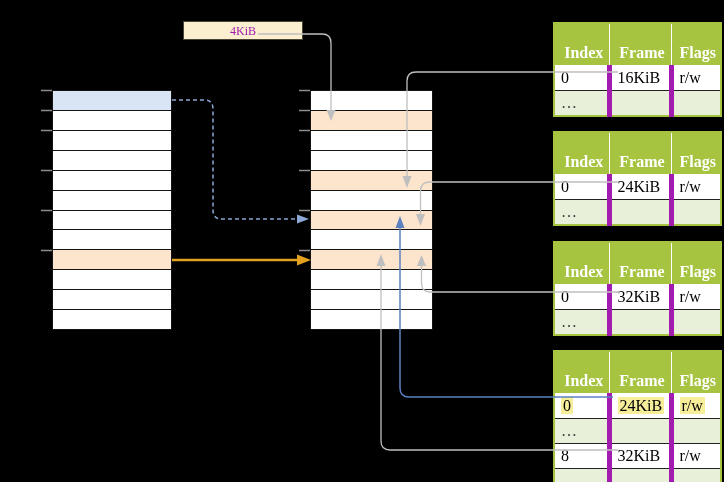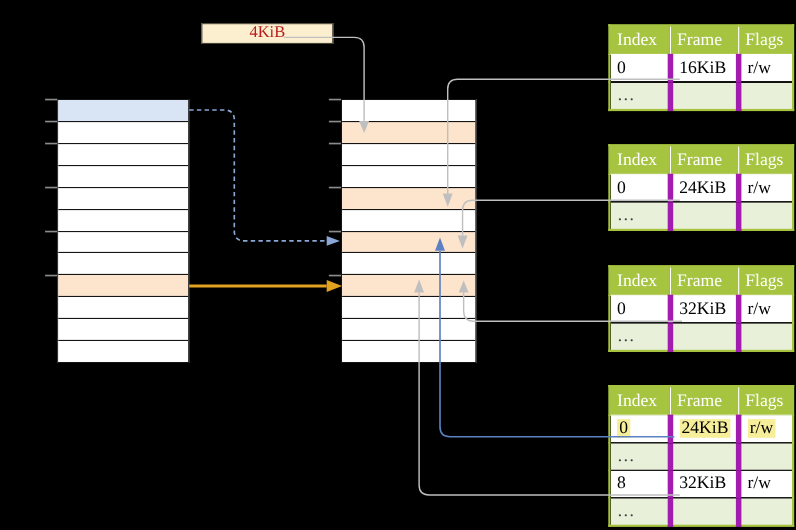--- a/index.html
+++ b/index.html
@@ -17,34 +17,34 @@
   #vm{left:52px;top:90px;width:120px;height:240px;}
   #pm{left:310px;top:90px;width:123px;height:240px;}
   .mem-row{flex:1;background:var(--row-white,#fff);border-top:1px solid var(--table-border,#141414);}
   .mem-row:first-child{border-top:none;}
   .mem-row.blue{background:var(--row-blue,#d9e4f5);}
   .mem-row.orange{background:var(--row-orange,#fde4cc);}
   
   #pagesize{
     position:absolute;left:183px;top:21px;width:120px;height:19px;
     background:var(--box-cream,#fcefd0);border:1px solid #4a4436;box-sizing:border-box;
-    display:flex;align-items:flex-start;justify-content:center;
-    font-size:15px;color:#b91c1c;
+    display:flex;align-items:flex-end;justify-content:center;
+    font-size:12px;color:#a21caf;
   }
   
   .pt{position:absolute;left:553px;width:167px;}
   #pt0{top:22px;}#pt1{top:131px;}#pt2{top:241px;}#pt3{top:350px;}
   .pt table{
     border-collapse:collapse;width:167px;table-layout:fixed;
     border:2px solid var(--green-header,#a6c440);
   }
   .pt col.c0{width:55px}.pt col.c1{width:62px}.pt col.c2{width:50px}
   .pt th{
-    background:var(--green-header,#a6c440);color:#fff;font-weight:normal;
-    font-size:16px;text-align:left;height:23px;padding:1px 2px 1px 6px;
+    background:var(--green-header,#a6c440);color:#fff;font-weight:bold;
+    font-size:16px;text-align:center;height:23px;padding:17px 2px 1px 6px;
     border-left:1px solid #fff;border-bottom:1px solid #fff;
   }
   .pt th:first-child{border-left:none;}
   .pt td{
     background:#fff;color:#000;font-size:16px;height:24px;
     padding:0 2px 0 6px;border-left:5px solid #a21caf;border-top:1px solid #222;
     vertical-align:middle;overflow:hidden;white-space:nowrap;
   }
   .pt td:first-child{border-left:none;}
   .pt tr.first td{border-top:none;}

